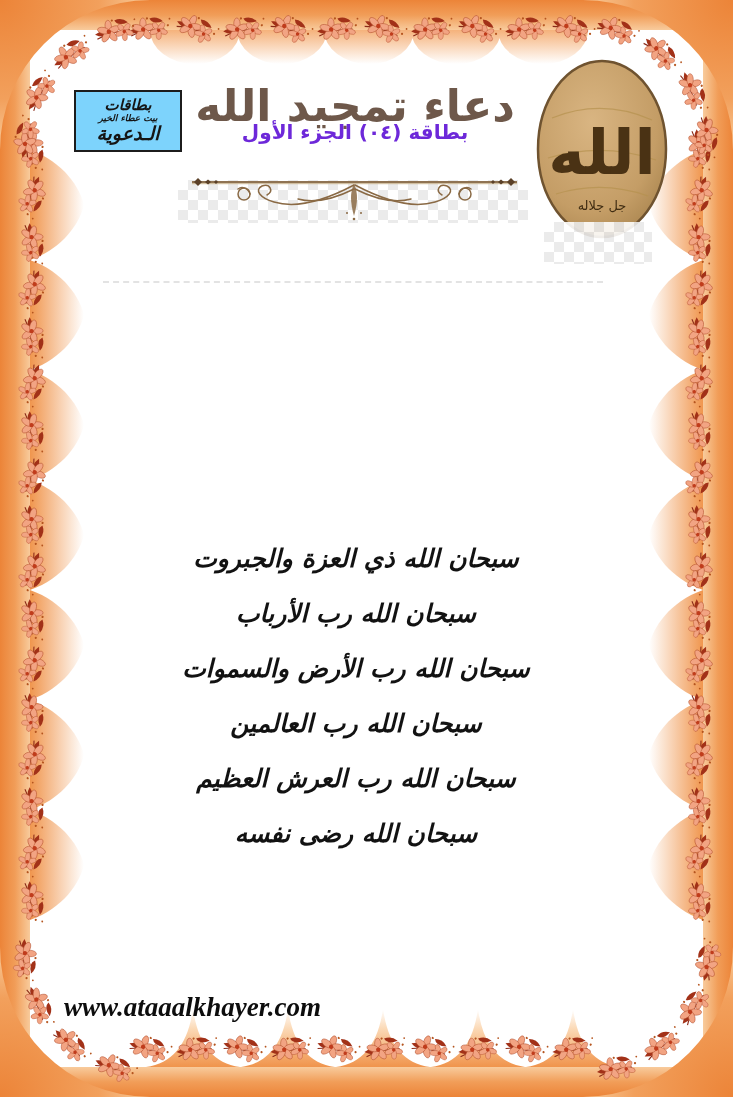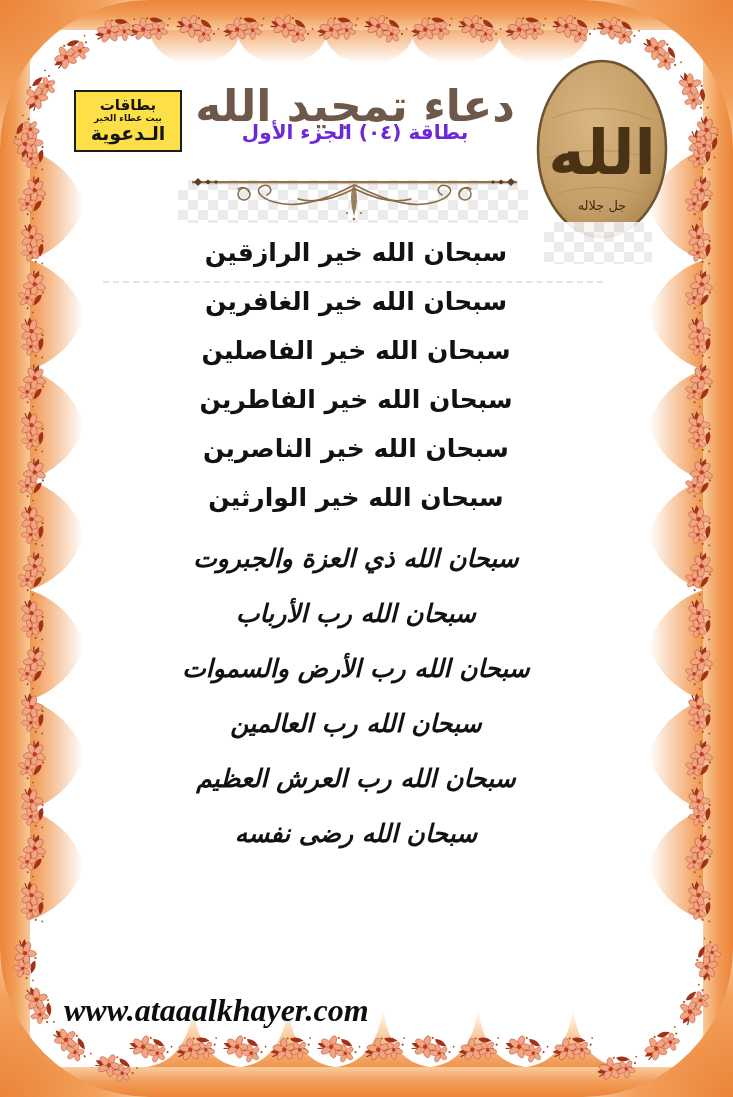--- a/index.html
+++ b/index.html
@@ -5,23 +5,23 @@
   html,body{margin:0;padding:0;background:#888;}
   .page{position:relative;width:733px;height:1097px;background:#ffffff;overflow:hidden;
         font-family:"DejaVu Sans",sans-serif;}
   .abs{position:absolute;}
   .ar{direction:rtl;font-family:"DejaVu Sans",sans-serif;}
 
   
   #frame{position:absolute;left:0;top:0;width:733px;height:1097px;pointer-events:none;}
 
   
-  .logo-box{left:74px;top:90px;width:108px;height:62px;background:#fde047;
+  .logo-box{left:74px;top:90px;width:108px;height:62px;background:#7dd3fc;
             border:2px solid #1c1c1c;box-sizing:border-box;display:flex;flex-direction:column;
-            align-items:center;justify-content:center;line-height:1.05;color:#151515;}
+            align-items:center;justify-content:center;line-height:1.05;color:#151515;font-style:italic;}
   .logo-l1{font-size:15px;font-weight:bold;}
   .logo-l2{font-size:9px;font-weight:bold;}
   .logo-l3{font-size:19px;font-weight:bold;letter-spacing:1px;}
 
   .title{left:150px;top:56px;width:410px;text-align:center;font-size:44px;font-weight:bold;
          color:#6e584a;margin-top:24px;}
   .subtitle{left:150px;top:120px;width:410px;text-align:center;font-size:20px;font-weight:bold;
             color:#6d28d9;}
 
   
@@ -35,21 +35,21 @@
   .dashed-line{left:103px;top:281px;width:500px;height:0;border-top:2px dashed #e3e3e3;}
 
   .dua-group1{left:106px;top:228px;width:500px;display:flex;flex-direction:column;}
   .dua-group1 .dua-line{height:49px;}
   .dua-group2{left:106px;top:531px;width:500px;display:flex;flex-direction:column;font-style:italic;}
   .dua-group2 .dua-line{height:55px;}
   .dua-line{display:flex;align-items:center;justify-content:center;font-size:25px;
             font-weight:bold;color:#121212;white-space:nowrap;}
 
   .website{left:64px;top:992px;font-family:"Liberation Serif","DejaVu Serif",serif;
-           font-style:italic;font-weight:bold;font-size:32px;color:#0d0d0d;text-align:center;}
+           font-style:italic;font-weight:bold;font-size:27px;color:#0d0d0d;text-align:center;}
 </style>
 </head>
 <body>
 
 <div class="page">
 
   <svg id="frame" viewBox="0 0 733 1097" xmlns="http://www.w3.org/2000/svg">
     <defs>
       <linearGradient id="lgTop" x1="0" y1="0" x2="0" y2="1">
         <stop offset="0" stop-color="#ec8438"></stop>
@@ -303,28 +303,20 @@
     <use href="#flourL"></use>
     <use href="#flourL" transform="translate(345,0) scale(-1,1)"></use>
     <path d="M172,12 C168,20 168,30 172,44 C176,30 176,20 172,12 Z" fill="#8a6a45" opacity=".85"></path>
     <circle cx="172" cy="47" r="1.3" fill="#8a6a45"></circle>
     <circle cx="165" cy="41" r="1" fill="#8a6a45"></circle>
     <circle cx="179" cy="41" r="1" fill="#8a6a45"></circle>
   </svg>
 
   <div class="abs dashed-line"></div>
 
-  <div class="abs dua-group1 ar">
-    <div class="dua-line">سبحان الله خير الرازقين</div>
-    <div class="dua-line">سبحان الله خير الغافرين</div>
-    <div class="dua-line">سبحان الله خير الفاصلين</div>
-    <div class="dua-line">سبحان الله خير الفاطرين</div>
-    <div class="dua-line">سبحان الله خير الناصرين</div>
-    <div class="dua-line">سبحان الله خير الوارثين</div>
-  </div>
   <div class="abs dua-group2 ar">
     <div class="dua-line">سبحان الله ذي العزة والجبروت</div>
     <div class="dua-line">سبحان الله رب الأرباب</div>
     <div class="dua-line">سبحان الله رب الأرض والسموات</div>
     <div class="dua-line">سبحان الله رب العالمين</div>
     <div class="dua-line">سبحان الله رب العرش العظيم</div>
     <div class="dua-line">سبحان الله رضى نفسه</div>
   </div>
 
   <div class="abs website">www.ataaalkhayer.com</div>

